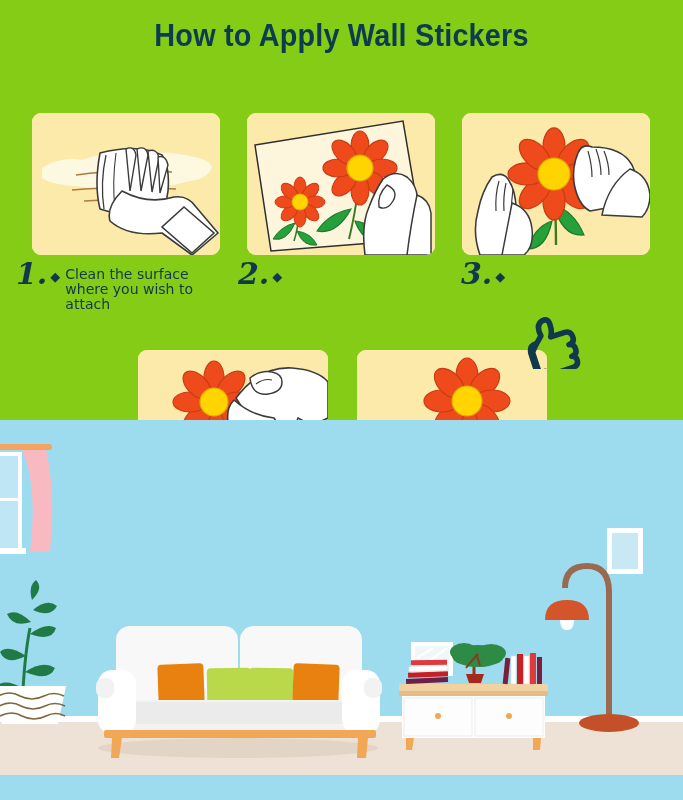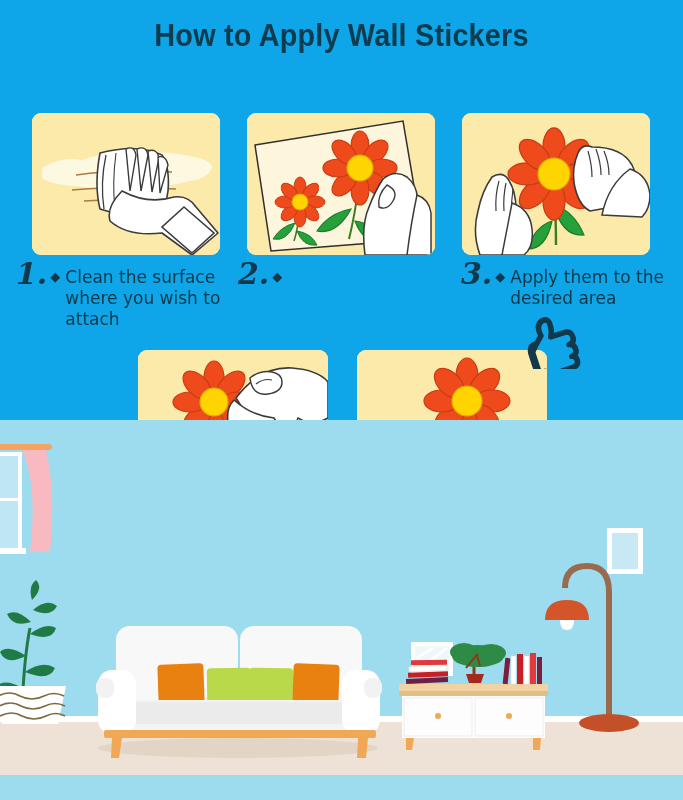--- a/index.html
+++ b/index.html
@@ -9,21 +9,21 @@
     background: #ffffff;
   }
   body {
     font-family: "Liberation Sans", sans-serif;
   }
   #infographic {
     position: relative;
     width: 683px;
     height: 800px;
     overflow: hidden;
-    background: #0ea5e9;
+    background: #84cc16;
     text-decoration: underline;
   }
 
   
   .title {
     position: absolute;
     left: 0;
     top: 18px;
     width: 683px;
     text-align: center;
@@ -66,22 +66,22 @@
   }
   .step-dot {
     flex: 0 0 auto;
     color: #10394b;
     font-size: 13px;
     line-height: 32px;
     margin-right: 5px;
   }
   .step-text {
     font-family: "DejaVu Sans", sans-serif;
-    font-size: 17px;
-    line-height: 21px;
+    font-size: 14px;
+    line-height: 15px;
     color: #10394b;
     padding-top: 6px;
   }
 
   
   .thumb {
     position: absolute;
     left: 519px;
     top: 313px;
   }
@@ -212,21 +212,20 @@
         <path d="M130 34 q-10 -4 -14 6 q-6 14 -4 30 q4 22 16 28 l44 -8 q6 -22 -2 -38 q-10 -18 -40 -18 z" fill="#ffffff" stroke="#3b3b3b" stroke-width="1.6" stroke-linejoin="round"></path>
         <path d="M126 38 q4 14 4 26" stroke="#3b3b3b" stroke-width="1.2" fill="none"></path>
         <path d="M134 36 q5 14 5 26" stroke="#3b3b3b" stroke-width="1.2" fill="none"></path>
         <path d="M142 38 q5 12 5 24" stroke="#3b3b3b" stroke-width="1.2" fill="none"></path>
         <path d="M168 56 q18 6 20 26 q0 14 -8 22 l-40 -2 q6 -30 28 -46 z" fill="#ffffff" stroke="#3b3b3b" stroke-width="1.5"></path>
       </svg>
     </div>
     <div class="caption" style="left:-1px; top:148px; width:205px;">
       <span class="step-num">3.</span>
       <span class="step-dot">◆</span>
-      <span class="step-text">Apply them to the desired area</span>
     </div>
   </div>
 
   <div class="step" style="left:138px; top:350px; width:192px;">
     <div class="panel" style="width:190px;height:143px;">
       <svg width="190" height="143" viewBox="0 0 190 143">
         <rect width="190" height="143" fill="#fbeaa9"></rect>
         <path d="M78 64 q4 40 6 72" stroke="#3a7d1e" stroke-width="2.2" fill="none"></path>
         <path d="M80 86 q22 8 30 34 q-24 0 -30 -34 z" fill="#25a03a" stroke="#1d7a2c" stroke-width="1.2"></path>
         <path d="M78 96 q-20 8 -26 34 q20 -2 26 -34 z" fill="#25a03a" stroke="#1d7a2c" stroke-width="1.2"></path>

